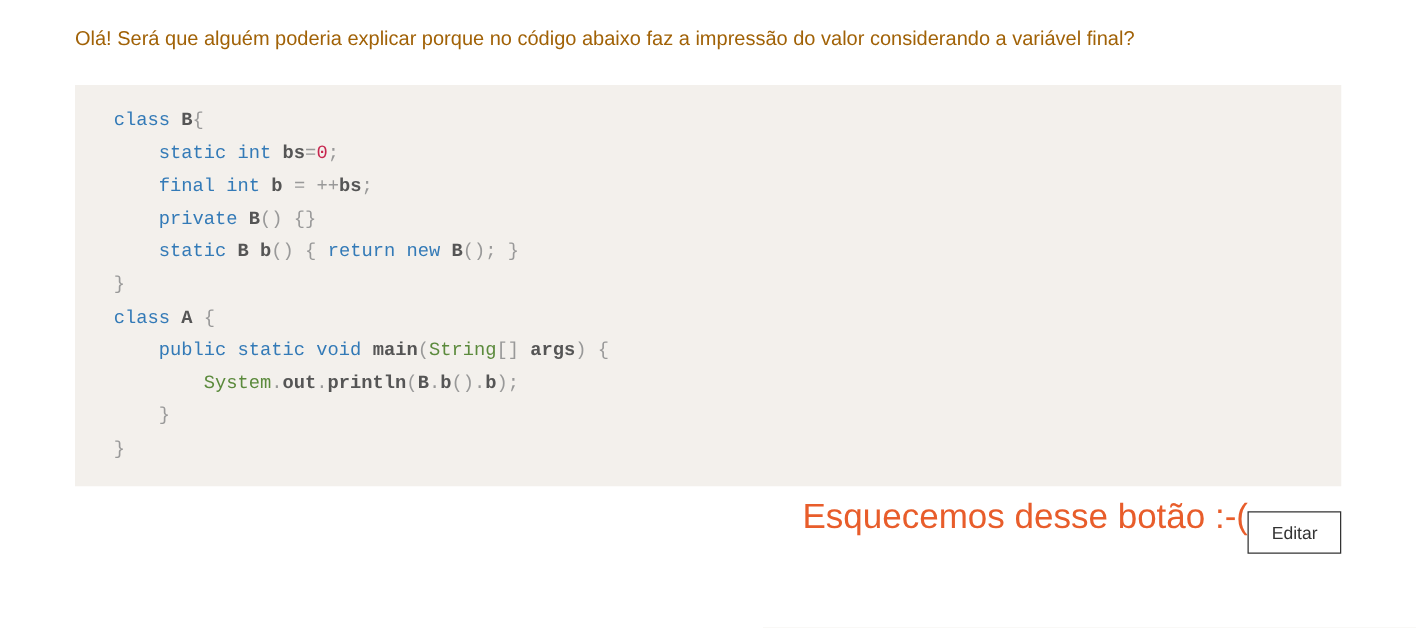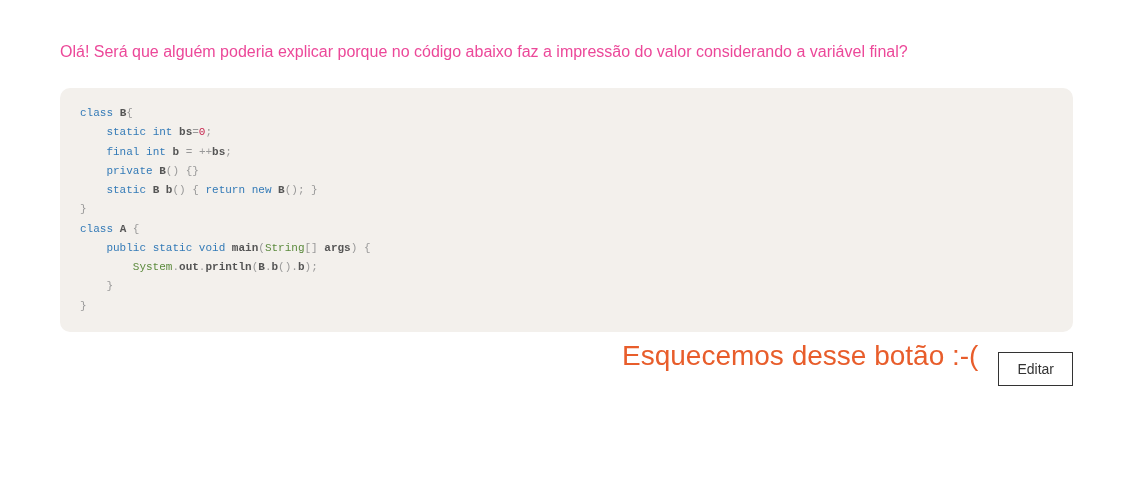--- a/index.html
+++ b/index.html
@@ -9,49 +9,46 @@
     }
     body {
       font-family: -apple-system, BlinkMacSystemFont, "Segoe UI", Helvetica, Arial, sans-serif;
       background: #ffffff;
       width: 1133px;
       height: 502px;
       position: relative;
       padding: 20px 60px 0 60px;
     }
     .question-text {
-      color: #ec4899;
+      color: #a16207;
       font-size: 16px;
       line-height: 1.5;
       margin-bottom: 24px;
-      margin-top: 20px;
     }
     .code-block {
       background: #f3f0ec;
-      padding: 16px 20px;
+      padding: 16px 31px;
       font-family: "Courier New", Courier, monospace;
-      font-size: 11px;
+      font-size: 15px;
       line-height: 1.75;
       color: #999;
       white-space: pre;
       overflow-x: auto;
-      border-radius: 10px;
     }
     .kw { color: #337ab7; }
     .ident { color: #555; font-weight: bold; }
     .num { color: #c7254e; }
     .op { color: #999; }
     .punct { color: #999; }
     .str-type { color: #5b8a3c; }
     .annotation-row {
       display: flex;
       justify-content: flex-end;
       align-items: flex-start;
       margin-top: 8px;
-      gap: 20px;
     }
     .annotation-text {
       color: #e85d2b;
       font-size: 28px;
       line-height: 1.15;
       font-weight: 400;
       text-align: left;
     }
     .edit-button {
       border: 1px solid #333;

